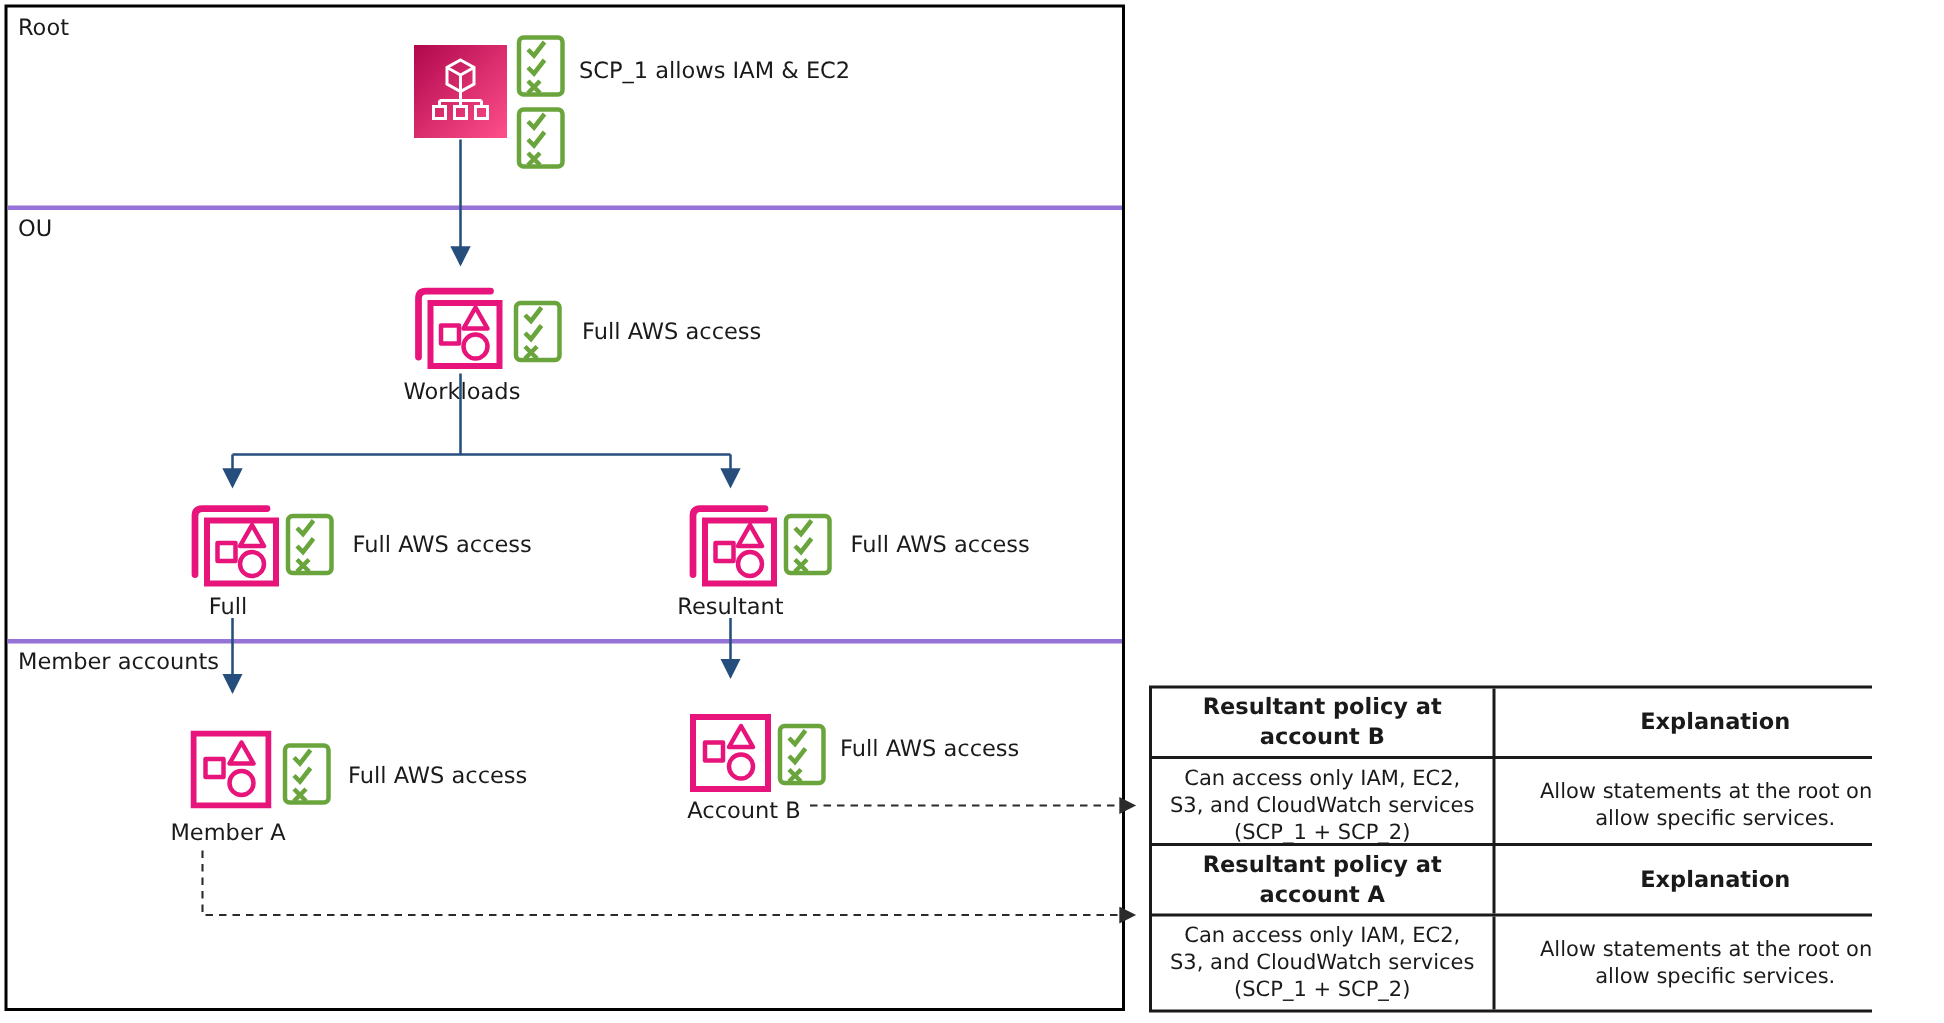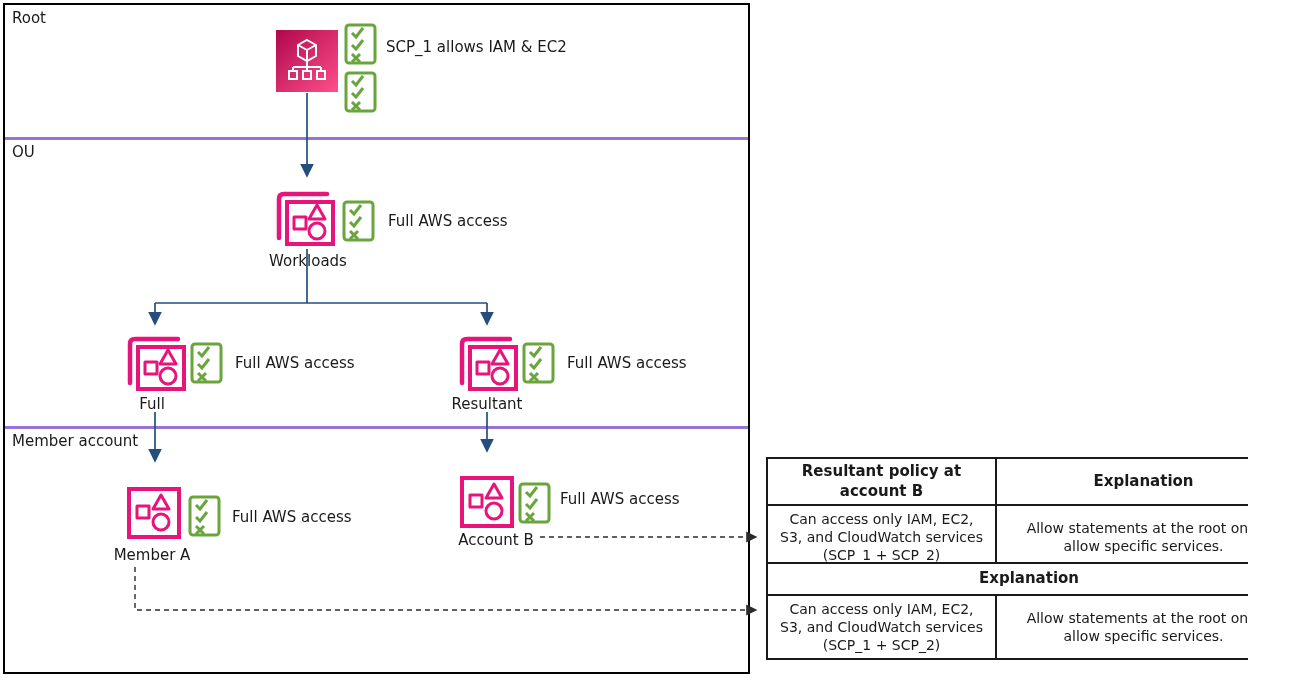--- a/index.html
+++ b/index.html
@@ -31,21 +31,21 @@
 
 <div class="page">
 
   <div class="diagram-box">
     <div class="divider divider-1"></div>
     <div class="divider divider-2"></div>
   </div>
 
   <div class="label" style="left:12px;top:9px">Root</div>
   <div class="label" style="left:12px;top:143px">OU</div>
-  <div class="label" style="left:12px;top:432px">Member account</div>
+  <div class="label" style="left:12px;top:432px">Member accounts</div>
 
   <div class="icon org-icon" style="left:276px;top:30px;width:62px;height:62px">
     <svg width="62" height="62" viewBox="0 0 62 62">
       <g stroke="#ffffff" stroke-width="2" fill="none">
         <polygon points="31,10 40,15 40,26 31,31 22,26 22,15"></polygon>
         <path d="M22 15 L31 20 M40 15 L31 20 M31 20 V31"></path>
         <path d="M31 31 V37 M17 37 H45 M17 37 V41 M31 37 V41 M45 37 V41"></path>
         <rect x="13" y="41" width="8" height="8"></rect>
         <rect x="27" y="41" width="8" height="8"></rect>
         <rect x="41" y="41" width="8" height="8"></rect>
@@ -195,20 +195,21 @@
       <div class="tcell c2">Explanation</div>
     </div>
     <div class="trow tbody">
       <div class="tcell c1">Can access only IAM, EC2, S3, and CloudWatch services (SCP_1 + SCP_2)</div>
       <div class="tcell c2">Allow statements at the root only allow specific services.</div>
     </div>
   </div>
 
   <div class="policy-table" style="left:766px;top:562px">
     <div class="trow thead">
+      <div class="tcell c1">Resultant policy at account A</div>
       <div class="tcell c2">Explanation</div>
     </div>
     <div class="trow tbody">
       <div class="tcell c1">Can access only IAM, EC2, S3, and CloudWatch services (SCP_1 + SCP_2)</div>
       <div class="tcell c2">Allow statements at the root only allow specific services.</div>
     </div>
   </div>
 
 </div>
 

